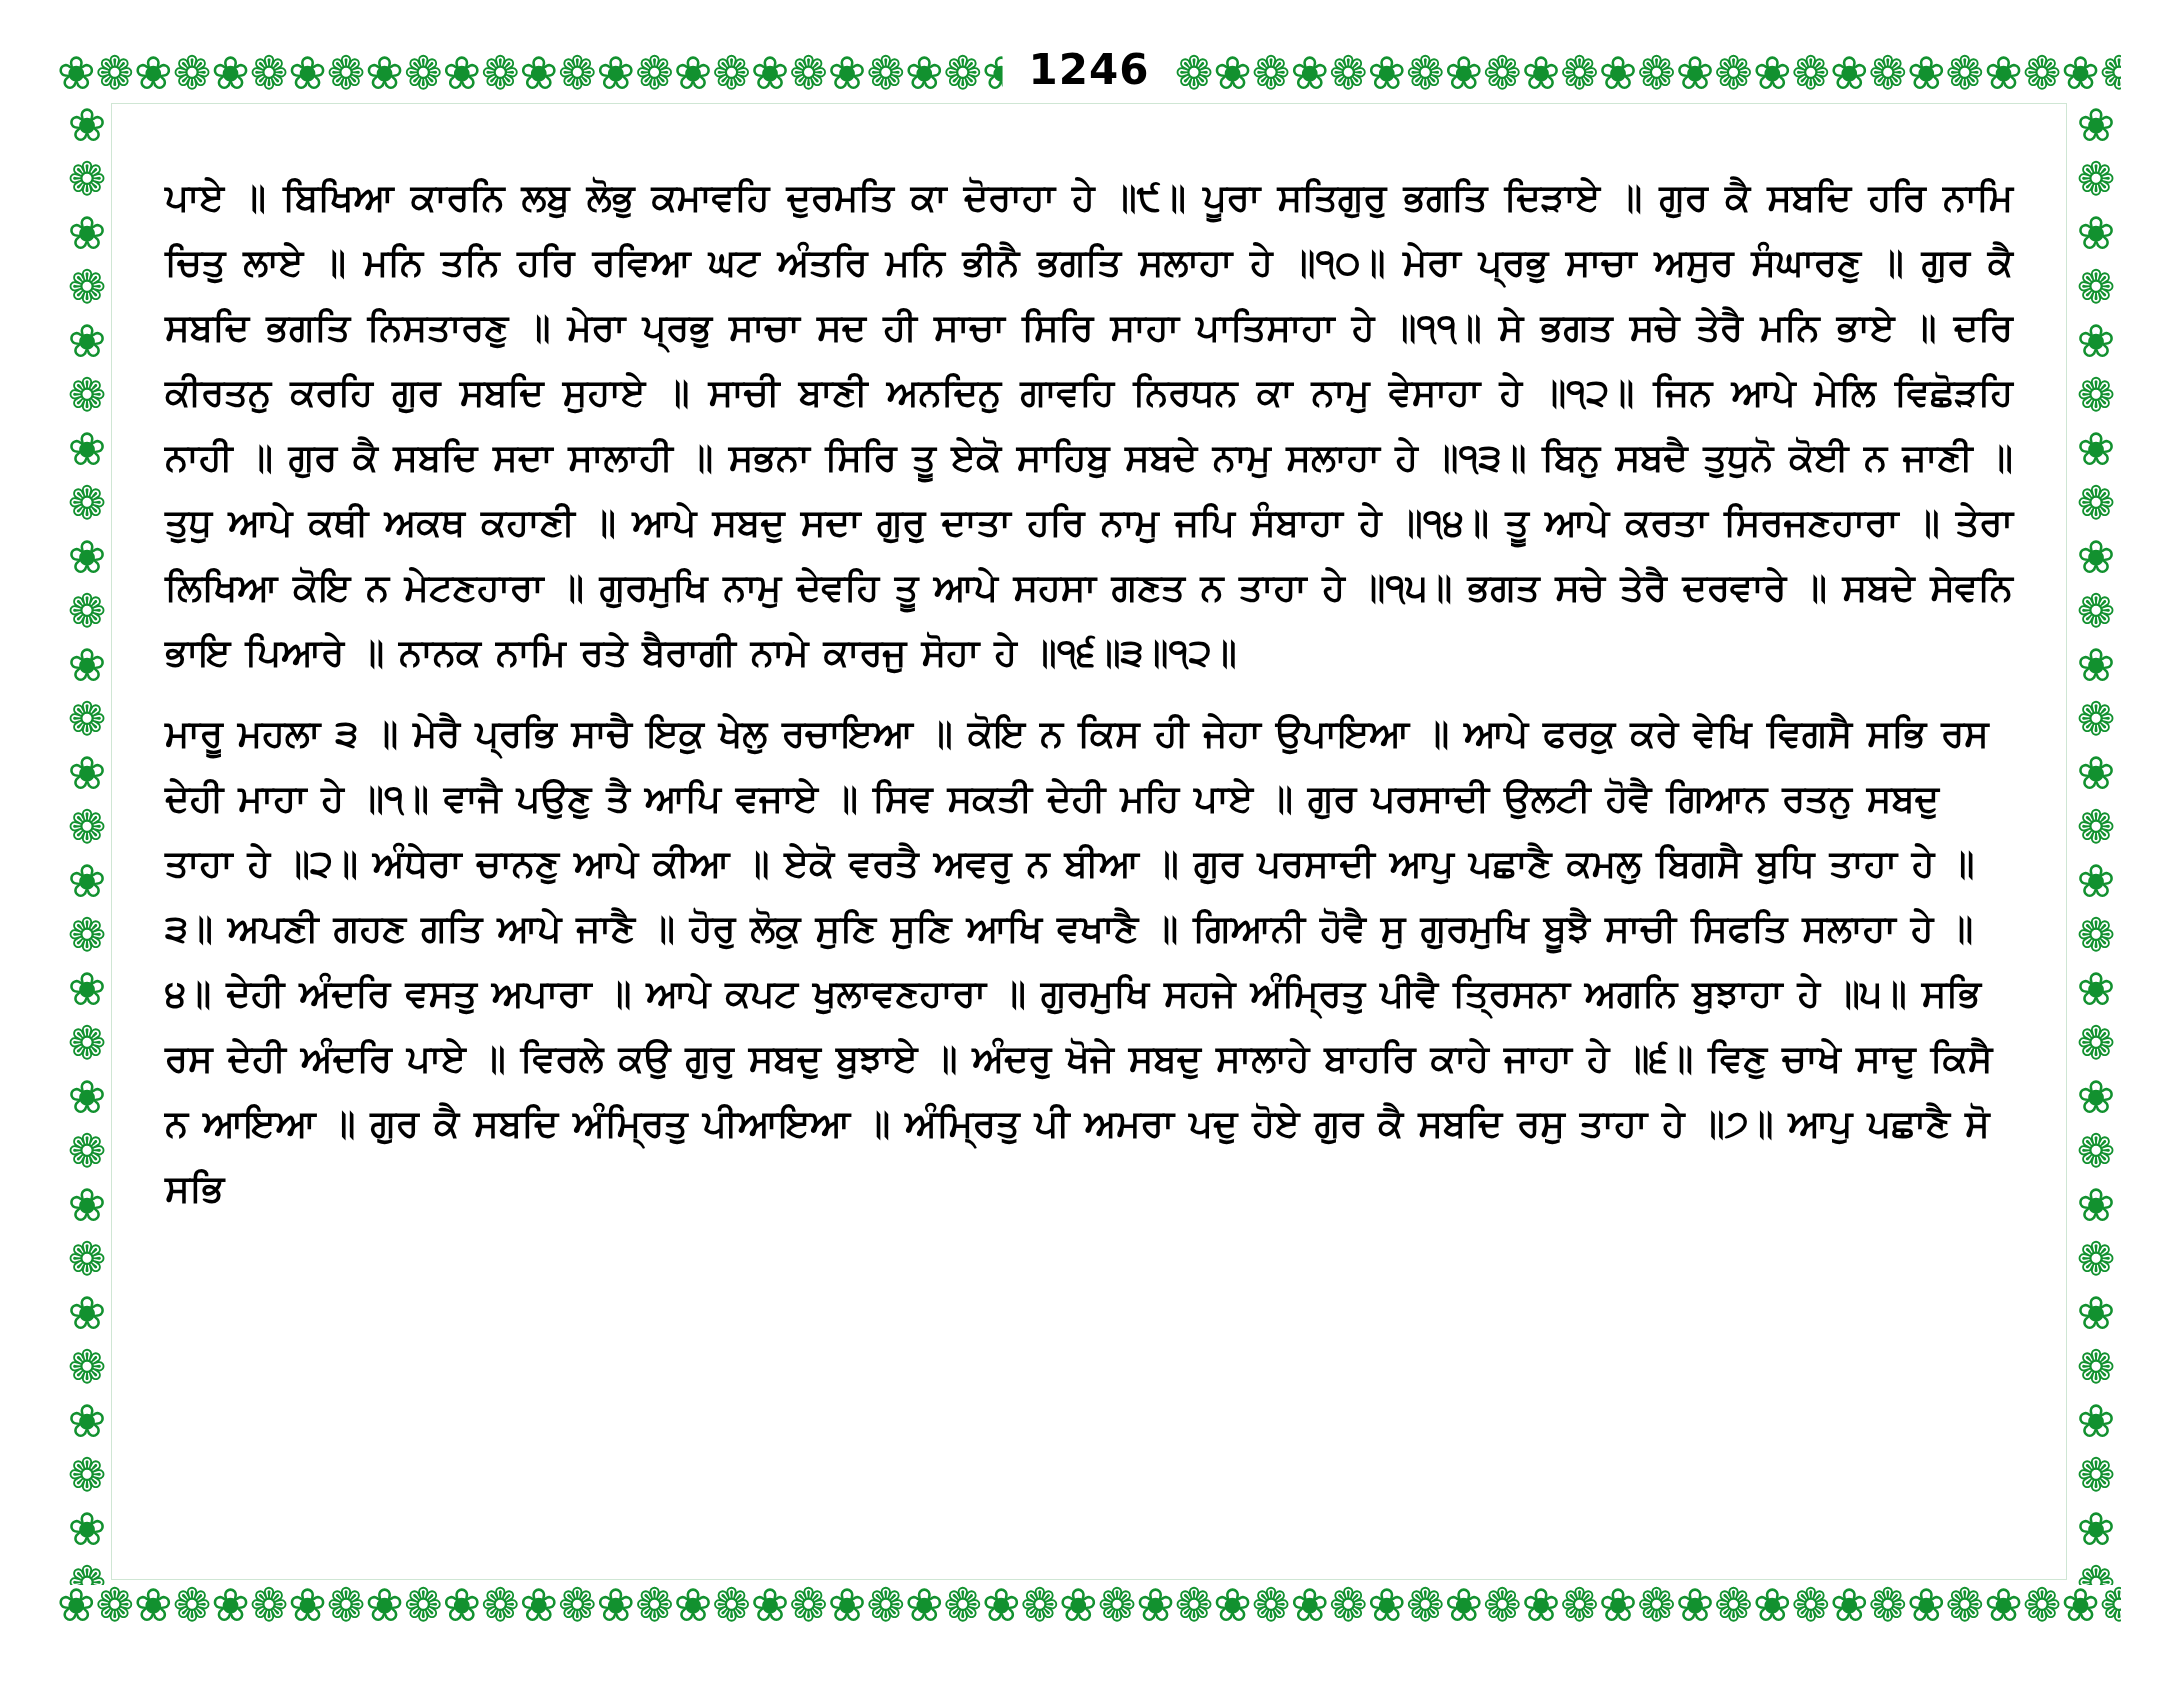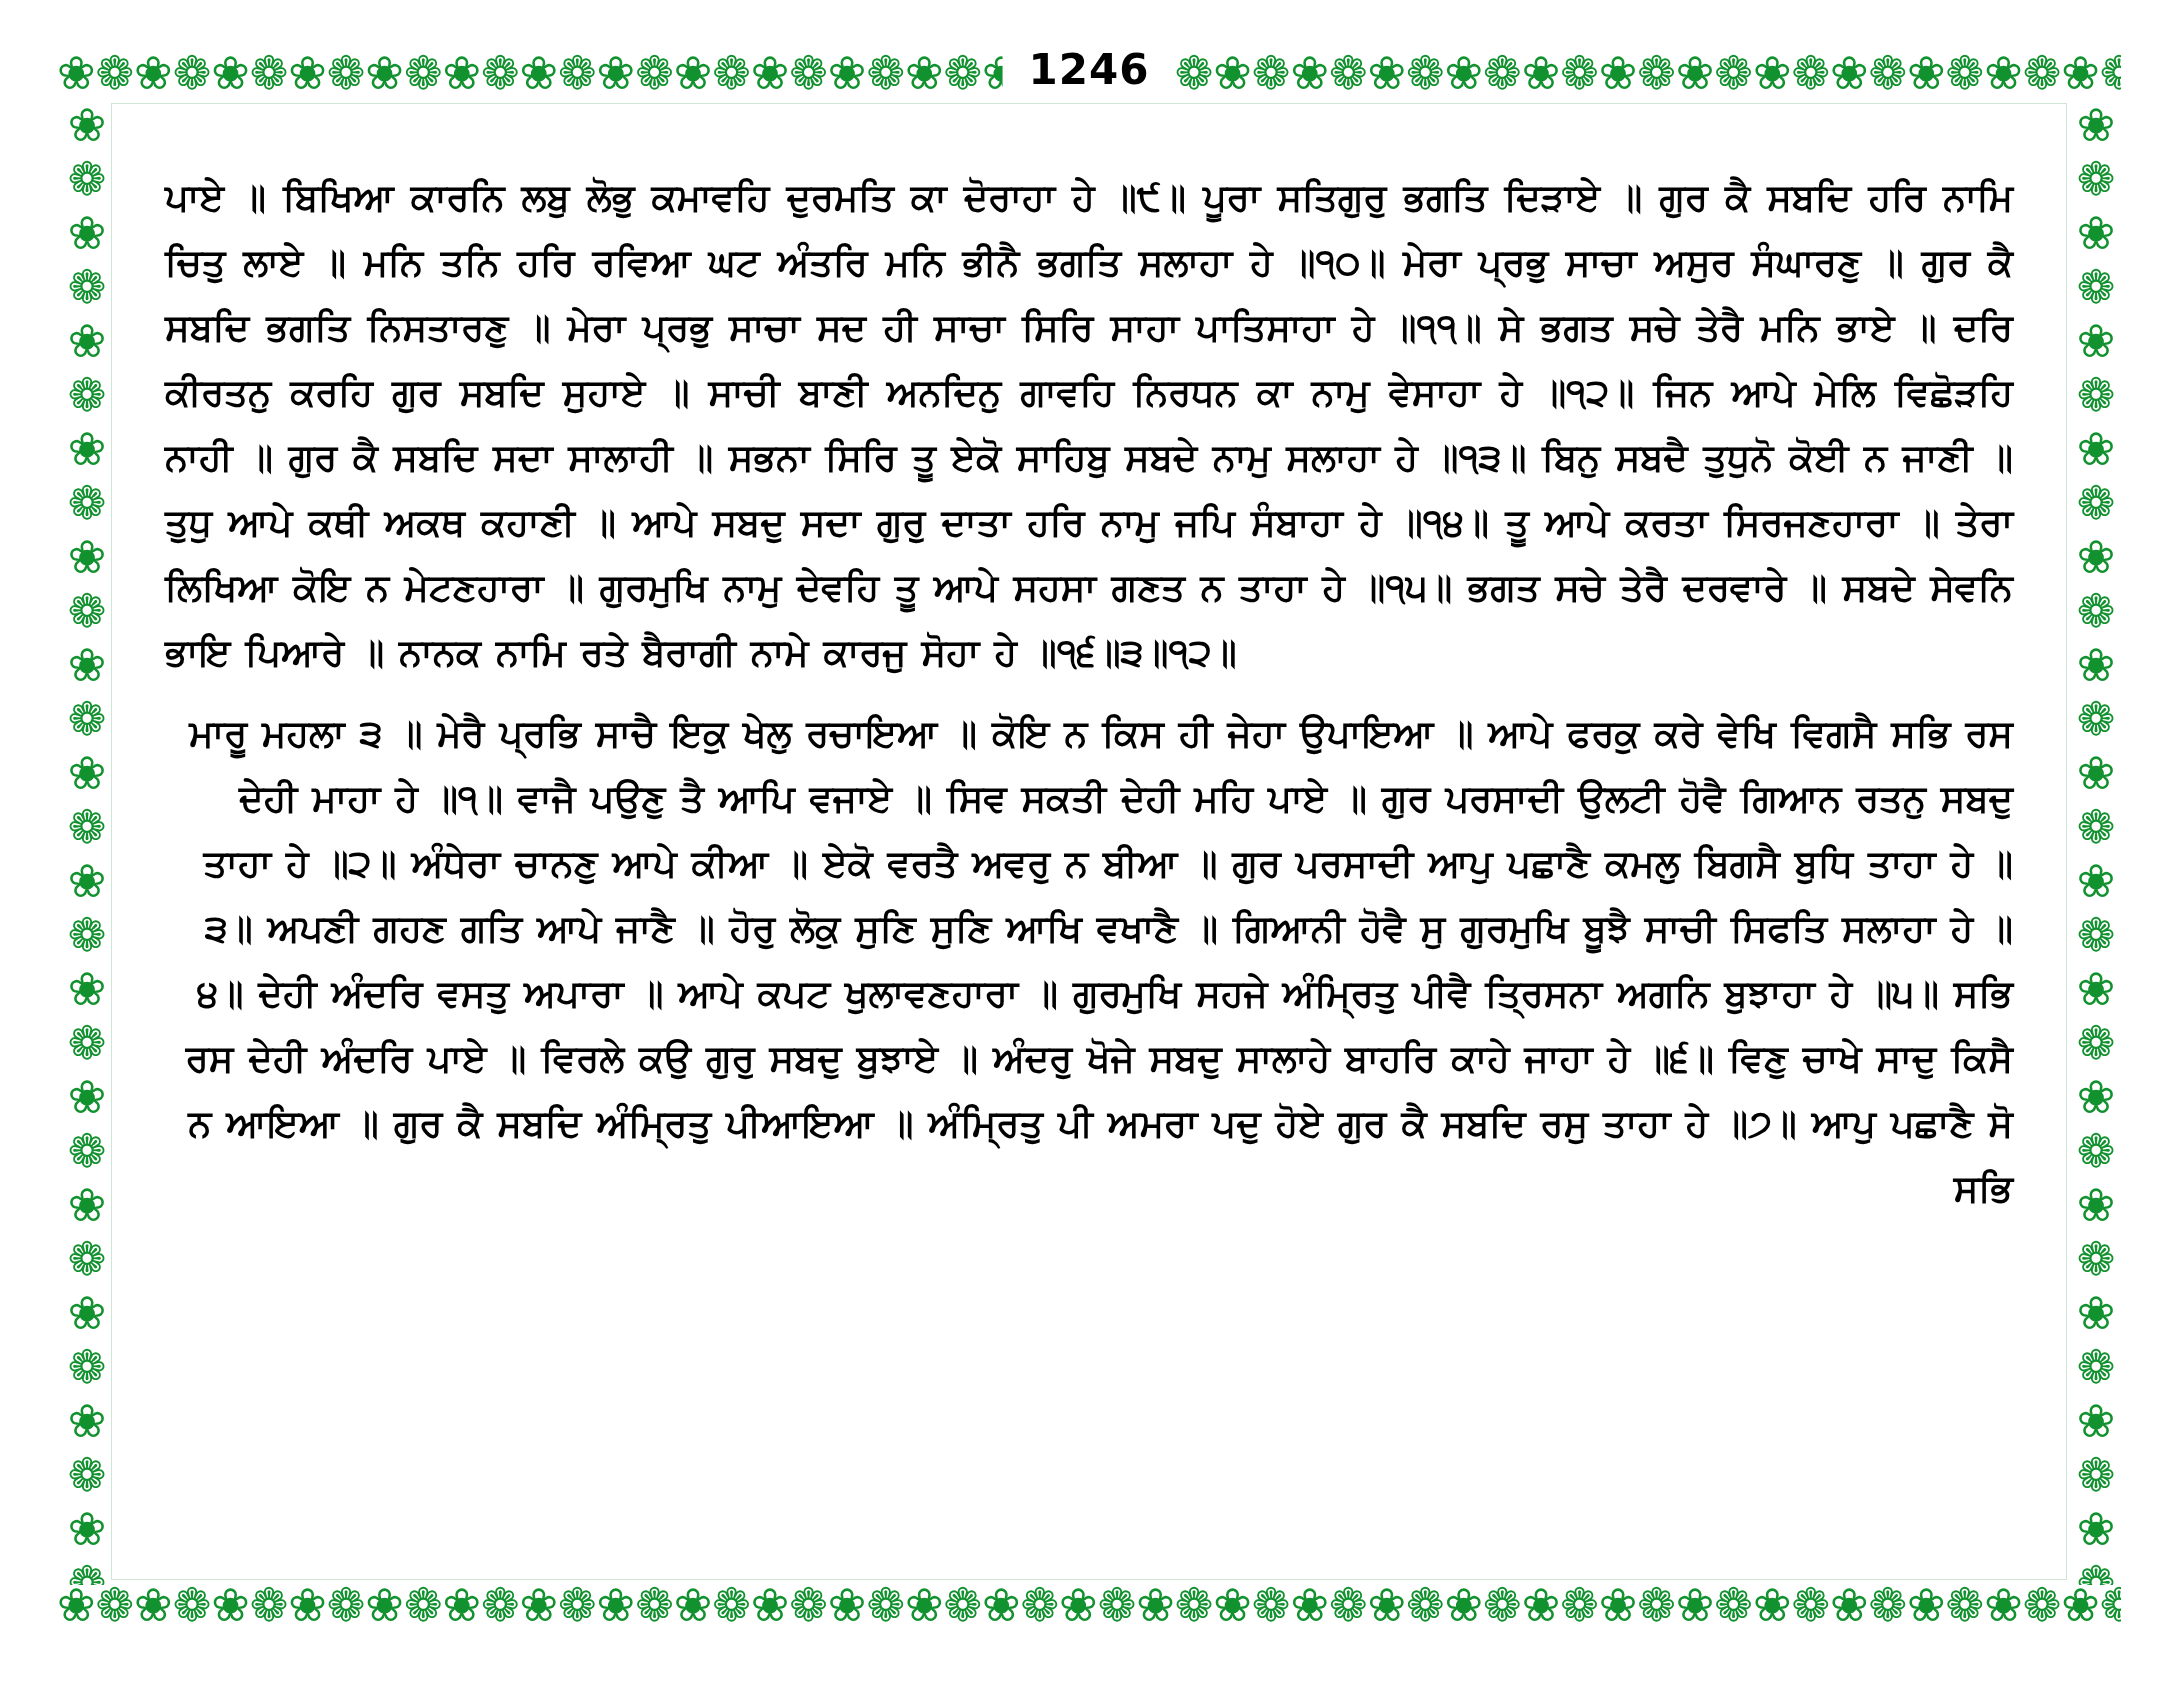--- a/index.html
+++ b/index.html
@@ -125,21 +125,21 @@
     word-spacing: 2px;
     overflow: hidden;
   }
 
   .text-block p {
     margin: 16px;
     padding: 0;
     text-align: justify;
   }
   .text-block p:last-child {
-    text-align: right;
+    text-align: left;
   }
 </style>
 </head>
 <body>
 
 <div class="page">
 
   <div class="border-frame">
     <div class="border-band border-top">❀❁❀❁❀❁❀❁❀❁❀❁❀❁❀❁❀❁❀❁❀❁❀❁❀❁❀❁❀❁❀❁❀❁❀❁❀❁❀❁❀❁❀❁❀❁❀❁❀❁❀❁❀❁❀❁❀❁❀❁❀</div>
     <div class="border-band border-bottom">❀❁❀❁❀❁❀❁❀❁❀❁❀❁❀❁❀❁❀❁❀❁❀❁❀❁❀❁❀❁❀❁❀❁❀❁❀❁❀❁❀❁❀❁❀❁❀❁❀❁❀❁❀❁❀❁❀❁❀❁❀</div>

